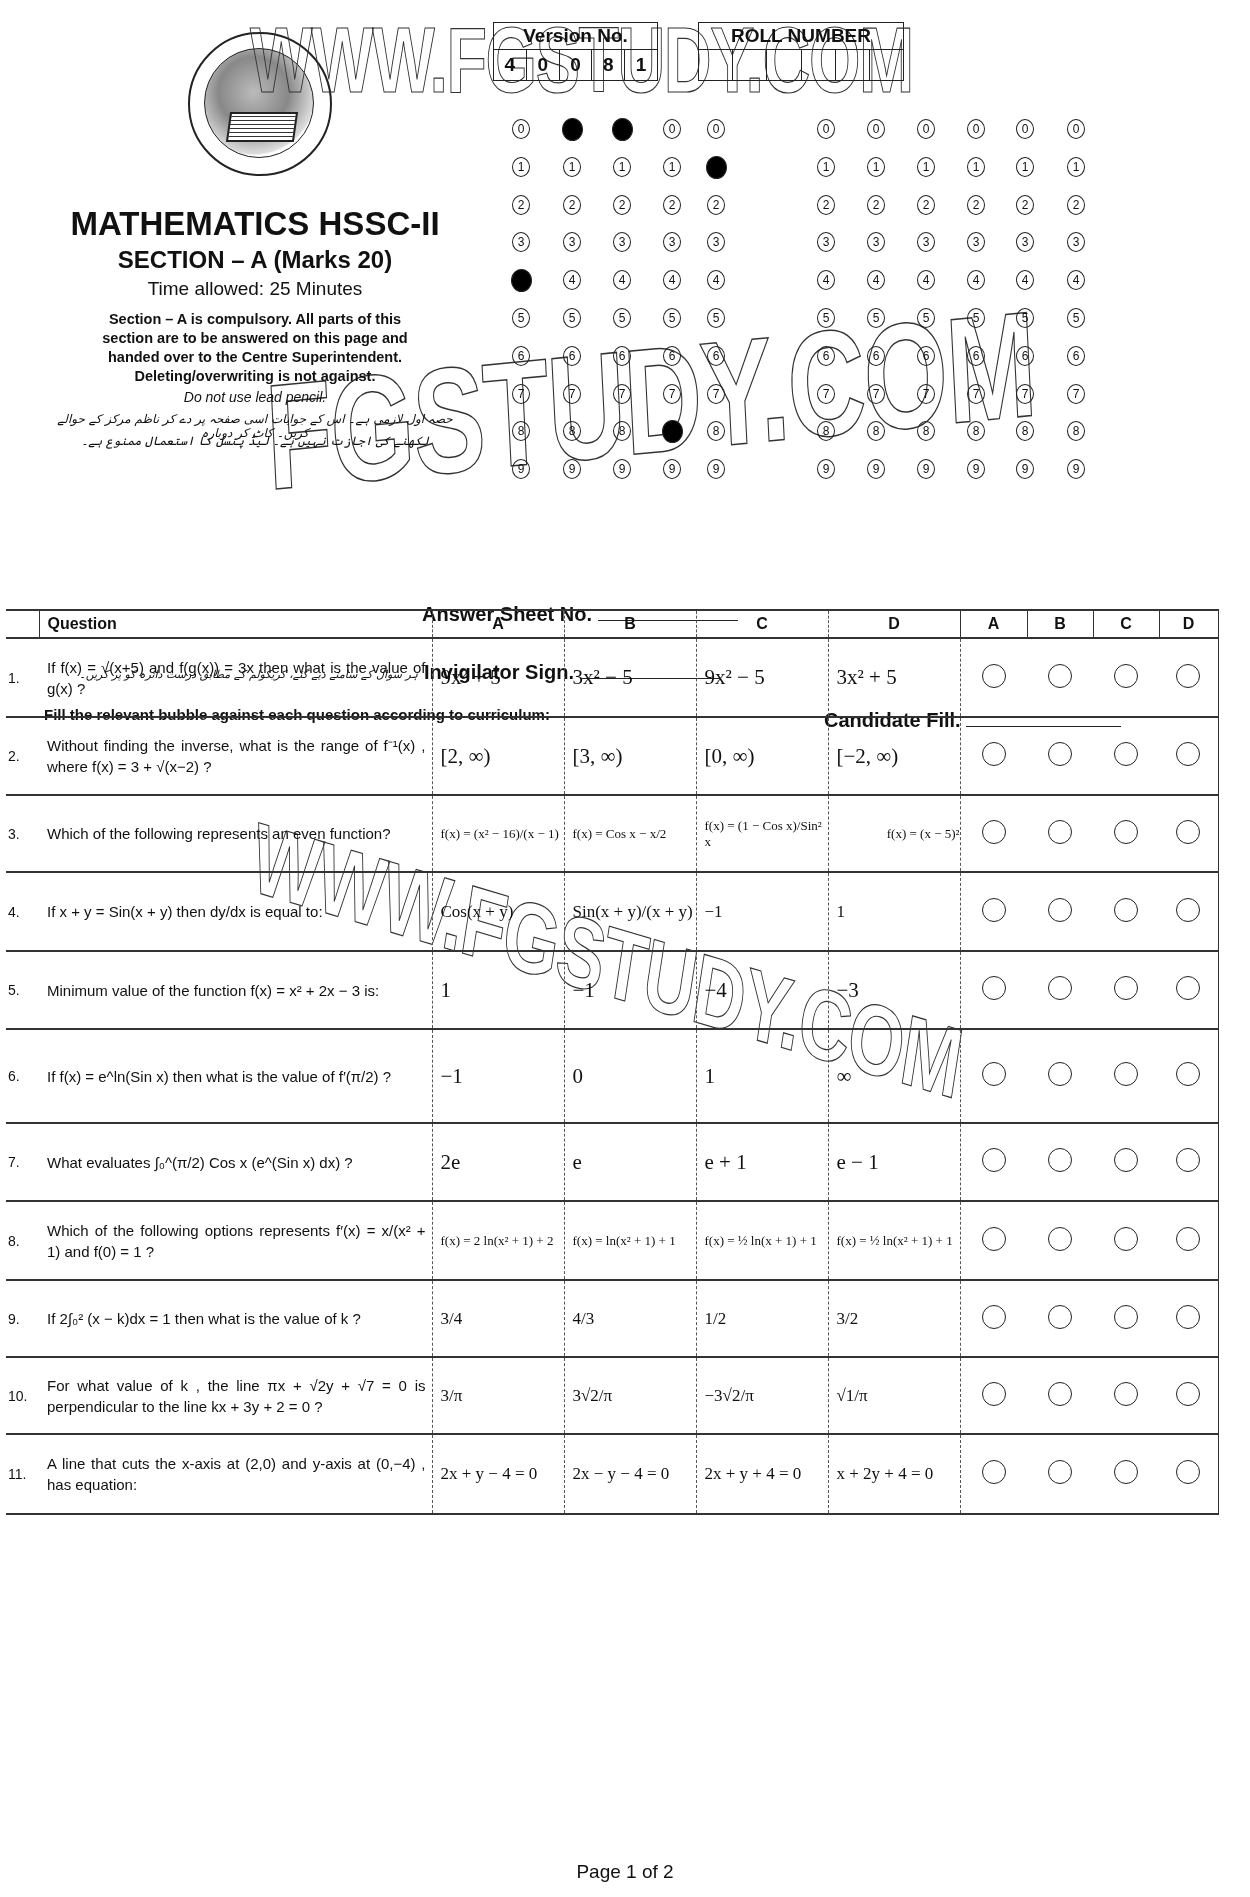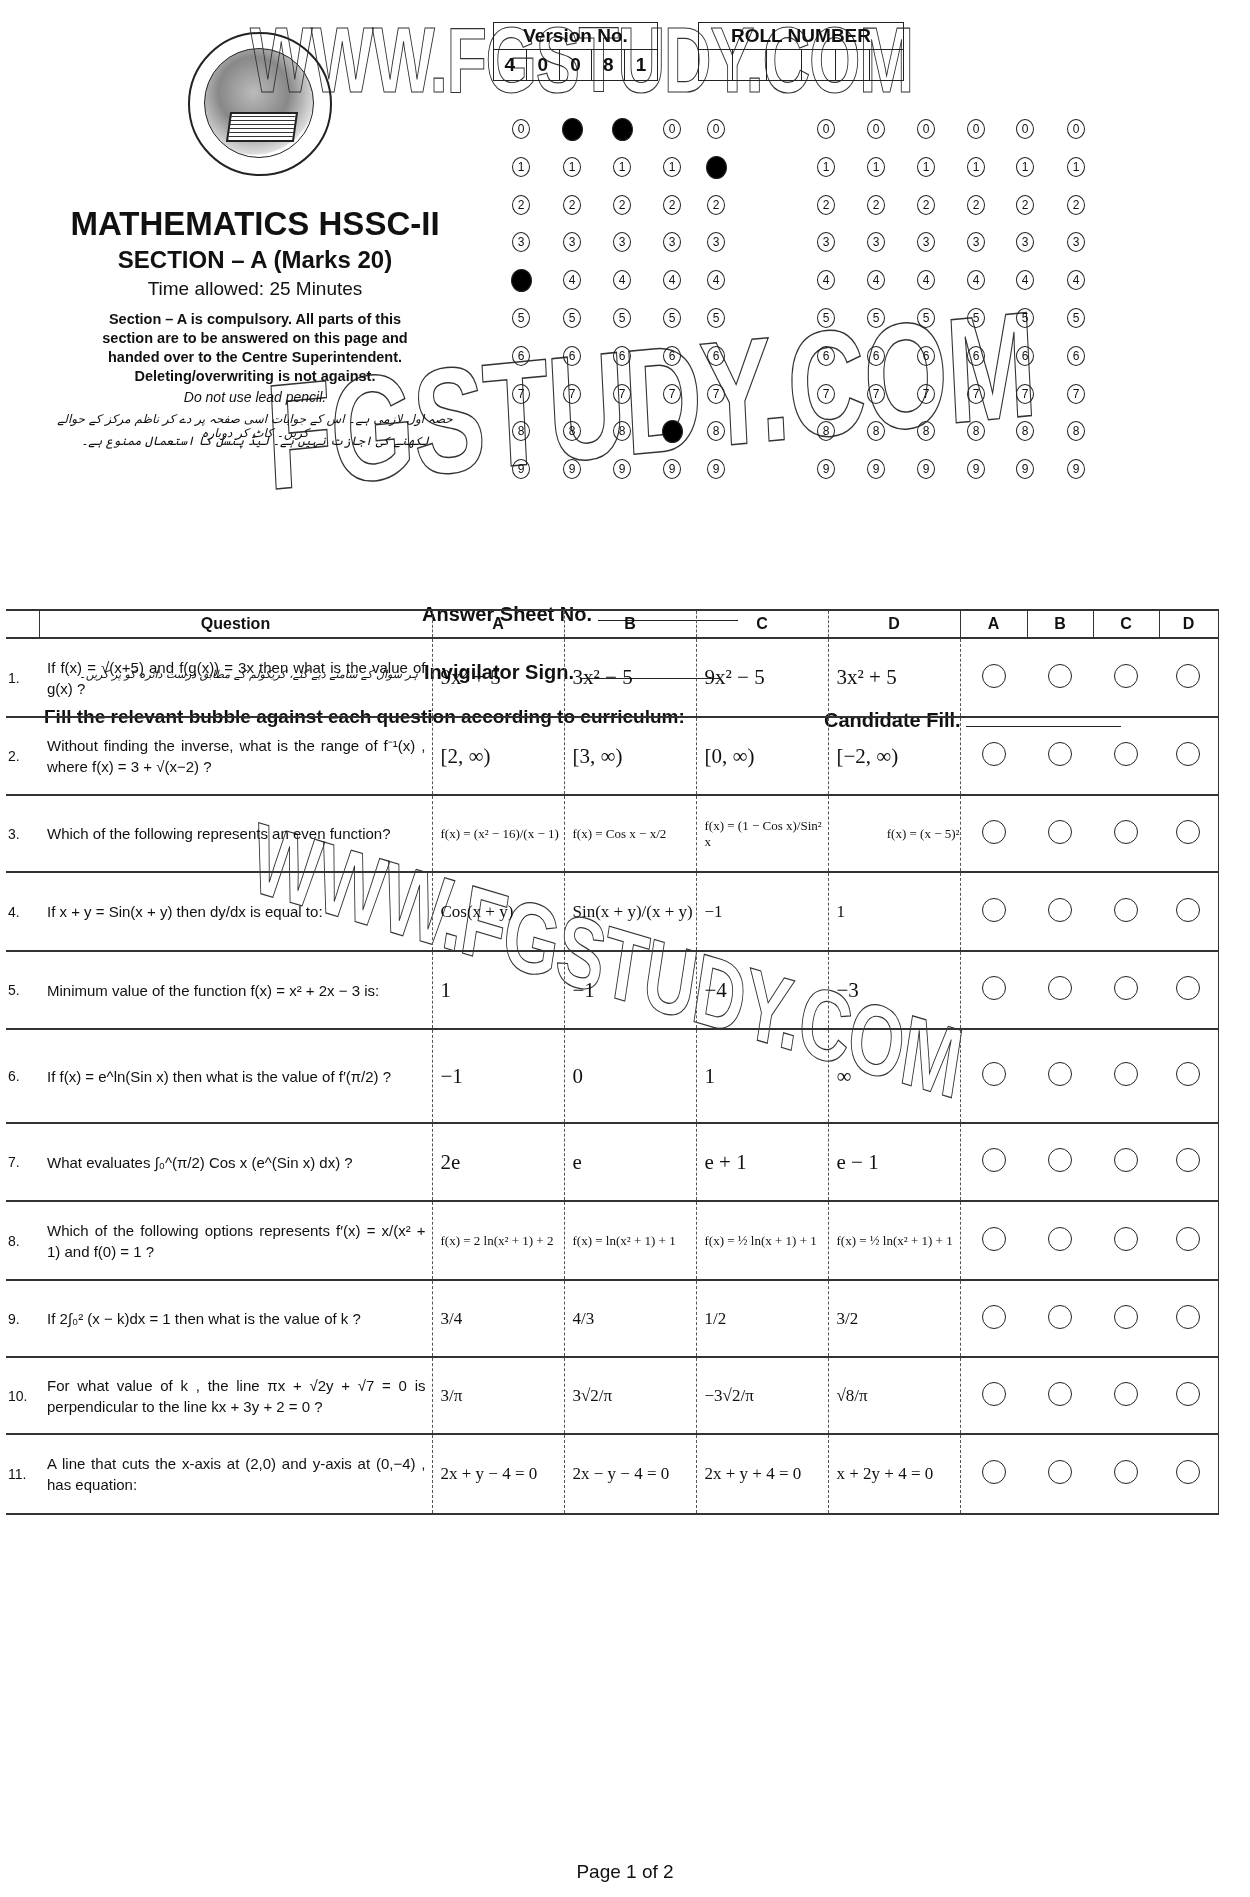--- a/index.html
+++ b/index.html
@@ -31,21 +31,21 @@
   
   .signlbl{font-weight:bold;font-size:20px;}
   .uline{display:inline-block;border-bottom:1.5px solid #222;}
   
   table.q{position:absolute;left:6px;top:609px;width:1212px;border-collapse:collapse;table-layout:fixed;}
   table.q td,table.q th{border-bottom:2px solid #333;border-right:1px dashed #555;padding:0;vertical-align:middle;}
   table.q th{border-top:2px solid #333;height:26px;font-size:16px;font-weight:bold;}
   table.q td.num{font-size:14px;text-align:left;padding-left:2px;border-right:none;}
   table.q th.numh{border-right:1.5px solid #333;}
   table.q td.qt{font-size:15px;line-height:21px;padding:0 6px 0 8px;text-align:justify;border-left:none;}
-  table.q th.qh{text-align:center;padding-left:0;}
+  table.q th.qh{text-align:left;padding-left:8px;}
   table.q td.opt{font-family:"Liberation Serif",serif;font-size:21px;padding-left:8px;}
   table.q td.opt.sm{font-size:13px;}
   table.q td.opt.md{font-size:17px;}
   table.q td.circ{text-align:center;}
   table.q td.circ span{display:inline-block;width:22px;height:22px;border:1.4px solid #222;border-radius:50%;}
   table.q th.ah{border-right:1.5px solid #333;}
   table.q td.circ.last,table.q th.last{border-right:1.5px solid #333;}
   .footer{left:0;width:1250px;top:1861px;text-align:center;font-size:19px;}
 </style>
 </head>
@@ -211,21 +211,21 @@
 
 <div class="abs signlbl" style="left:422px;top:603px;">
   <span>Answer Sheet No.</span>
   <span class="uline" style="width:140px;"></span>
 </div>
 <div class="abs urdu" style="left:38px;top:668px;width:380px;text-align:right;font-size:11px;">ہر سوال کے سامنے دیے گئے، کریکولم کے مطابق درست دائرہ کو پر کریں۔</div>
 <div class="abs signlbl" style="left:424px;top:661px;">
   <span>Invigilator Sign.</span>
   <span class="uline" style="width:140px;"></span>
 </div>
-<div class="abs" style="left:44px;top:706px;font-size:19px;font-weight:bold;">Fill the relevant bubble against each question according to curriculum:</div>
+<div class="abs" style="left:44px;top:706px;font-size:15px;font-weight:bold;">Fill the relevant bubble against each question according to curriculum:</div>
 <div class="abs signlbl" style="left:824px;top:709px;">
   <span>Candidate Fill.</span>
   <span class="uline" style="width:155px;"></span>
 </div>
 
 <table class="q">
   <colgroup>
     <col style="width:33px">
       <col style="width:393px">
       <col style="width:132px">
@@ -359,21 +359,21 @@
         <td class="circ" style="border-right: none;"><span></span></td>
         <td class="circ" style="border-right: none;"><span></span></td>
         <td class="circ last"><span></span></td>
       </tr>
       <tr style="height: 77px;">
         <td class="num">10.</td>
         <td class="qt">For what value of k , the line πx + √2y + √7 = 0 is perpendicular to the line kx + 3y + 2 = 0 ?</td>
         <td class="opt md">3/π</td>
         <td class="opt md">3√2/π</td>
         <td class="opt md">−3√2/π</td>
-        <td class="opt md" style="border-right: 1px dashed rgb(85, 85, 85);">√8/π</td>
+        <td class="opt md" style="border-right: 1px dashed rgb(85, 85, 85);">√1/π</td>
         <td class="circ" style="border-right: none;"><span></span></td>
         <td class="circ" style="border-right: none;"><span></span></td>
         <td class="circ" style="border-right: none;"><span></span></td>
         <td class="circ last"><span></span></td>
       </tr>
       <tr style="height: 80px;">
         <td class="num">11.</td>
         <td class="qt">A line that cuts the x-axis at (2,0) and y-axis at (0,−4) , has equation:</td>
         <td class="opt md">2x + y − 4 = 0</td>
         <td class="opt md">2x − y − 4 = 0</td>

